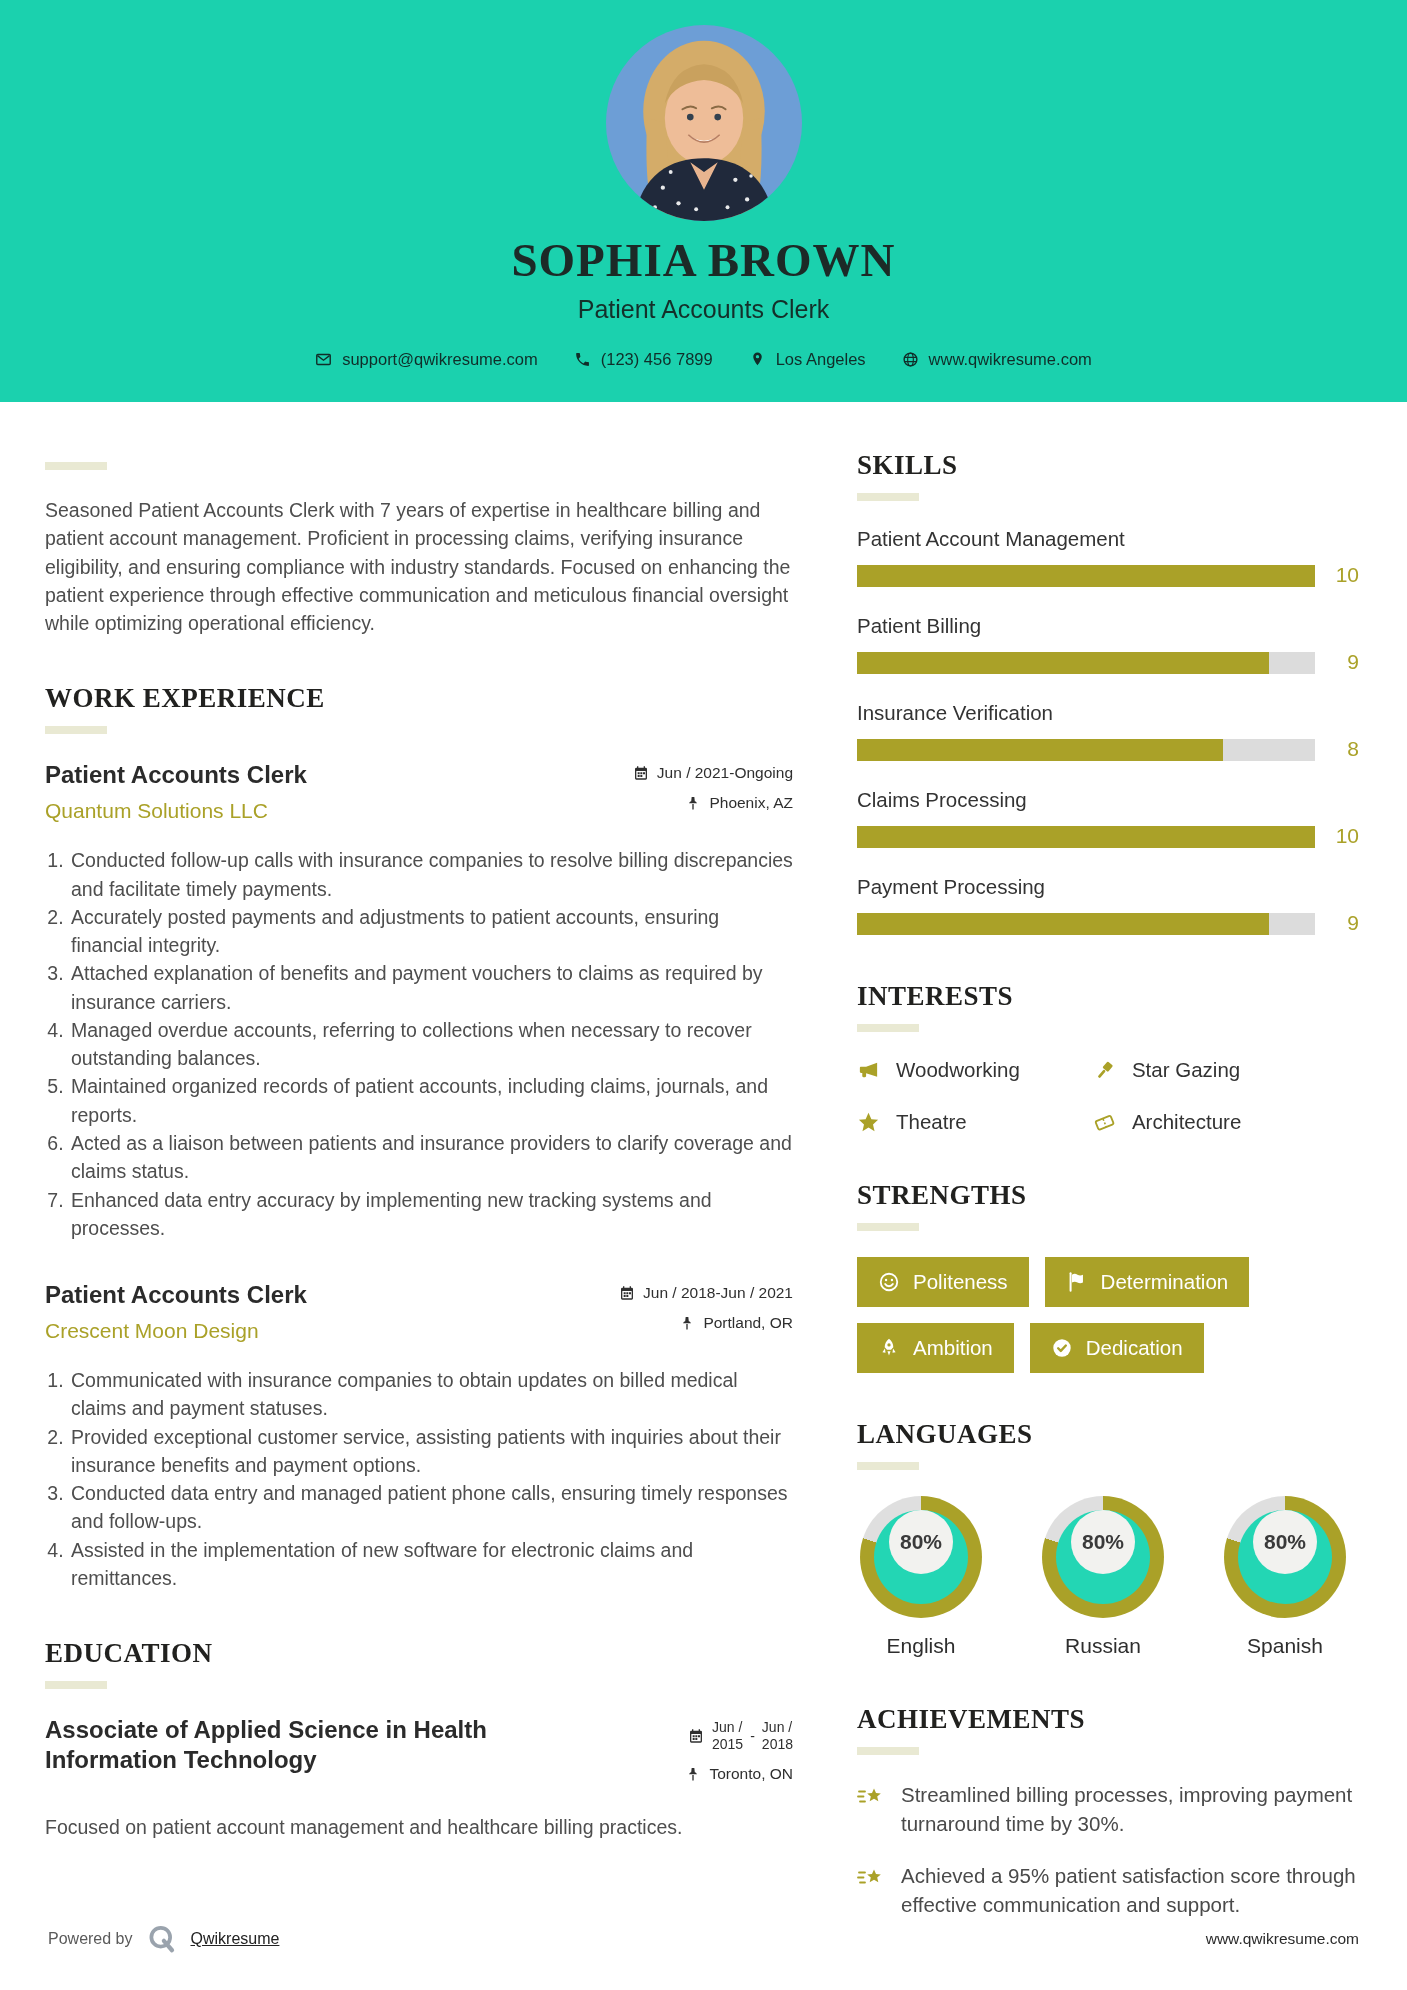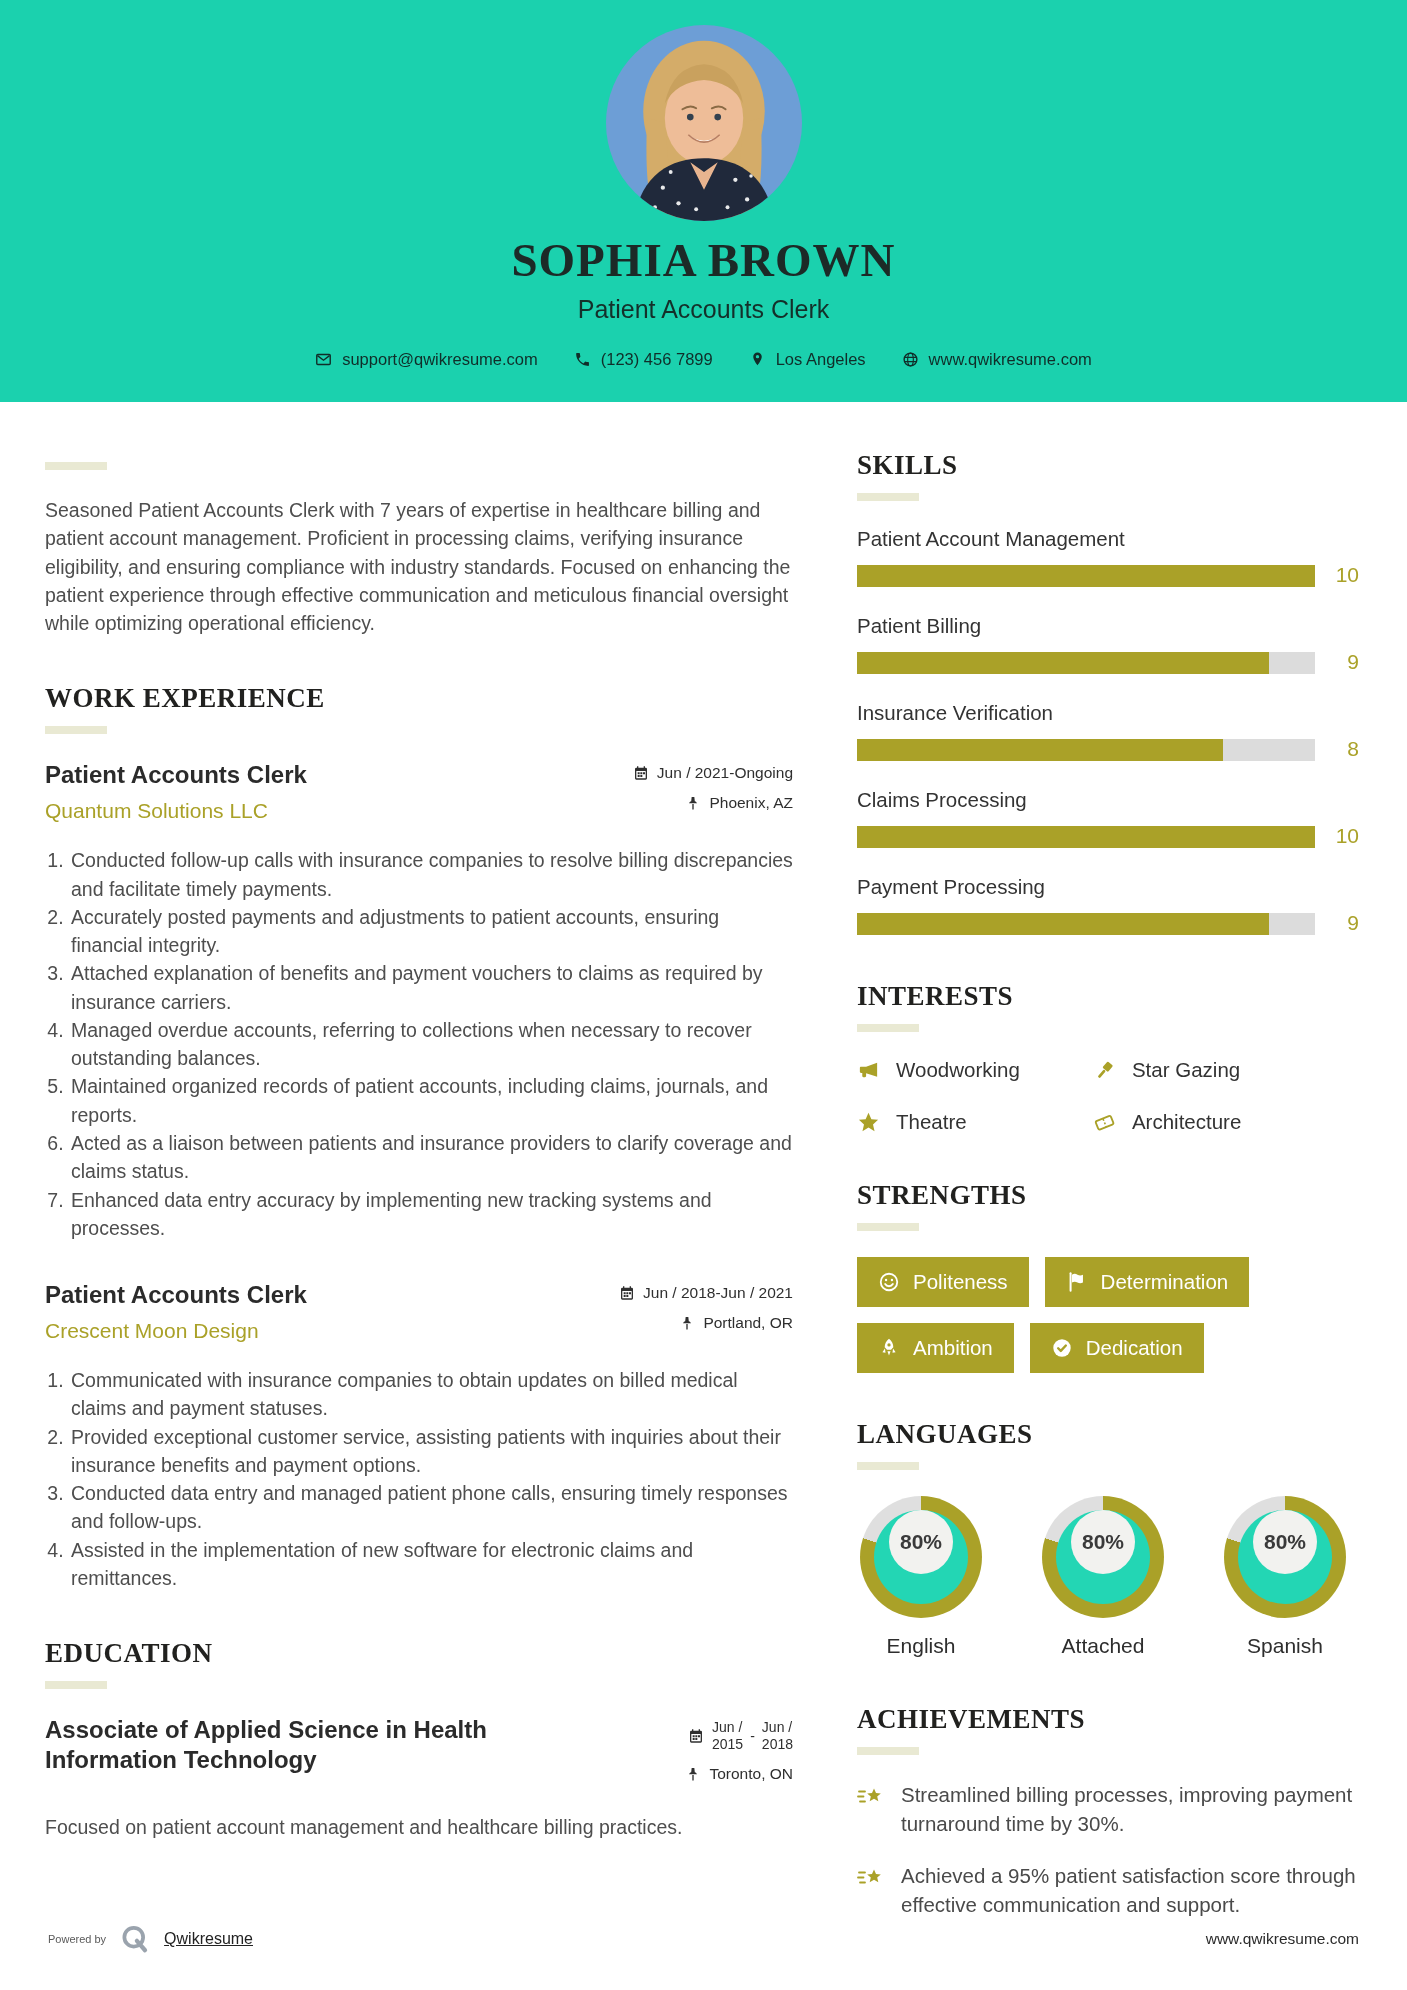--- a/index.html
+++ b/index.html
@@ -69,21 +69,21 @@
   .donut-core { width:64px; height:64px; border-radius:50%; background:#f2f2ef; display:flex; align-items:center; justify-content:center;
                 font-size:21px; font-weight:700; color:#3a3a3a; }
   .lang-label { margin-top:16px; font-size:21px; color:#2e2e2e; }
   
   .achv { display:flex; gap:16px; margin-bottom:24px; font-size:20.5px; line-height:1.4; color:#4a4a4a; }
   .achv .ic { width:28px; height:28px; color:#aaa128; flex:0 0 auto; margin-top:2px; }
   
   .footer { position:absolute; left:48px; right:48px; bottom:36px; display:flex;
             justify-content:space-between; align-items:center; }
   .powered { display:flex; align-items:center; gap:14px; }
-  .powered-text { font-size:11px; color:#5a5a5a; }
+  .powered-text { font-size:16px; color:#5a5a5a; }
   .q-logo { width:30px; height:30px; color:#9aa3ad; }
   .brand-link { font-size:16px; color:#222; text-decoration:underline; font-weight:500; }
   .footer-url { font-size:15.5px; color:#2b2b2b; }
   .ic { display:inline-block; }
   svg.ic { overflow:visible; }
 </style>
 </head>
 <body>
 
 <svg width="0" height="0" style="position:absolute" aria-hidden="true">
@@ -457,21 +457,21 @@
                 </div>
     </div>
     <div class="lang-label">English</div>
   </div>
             <div class="lang">
     <div class="donut" style="background: conic-gradient(rgb(170, 161, 40) 0deg, rgb(170, 161, 40) 288deg, rgb(223, 223, 223) 288deg, rgb(223, 223, 223) 360deg);">
       <div class="donut-mid">
                   <div class="donut-core">80%</div>
                 </div>
     </div>
-    <div class="lang-label">Attached</div>
+    <div class="lang-label">Russian</div>
   </div>
             <div class="lang">
     <div class="donut" style="background: conic-gradient(rgb(170, 161, 40) 0deg, rgb(170, 161, 40) 288deg, rgb(223, 223, 223) 288deg, rgb(223, 223, 223) 360deg);">
       <div class="donut-mid">
                   <div class="donut-core">80%</div>
                 </div>
     </div>
     <div class="lang-label">Spanish</div>
   </div>
           </div>

